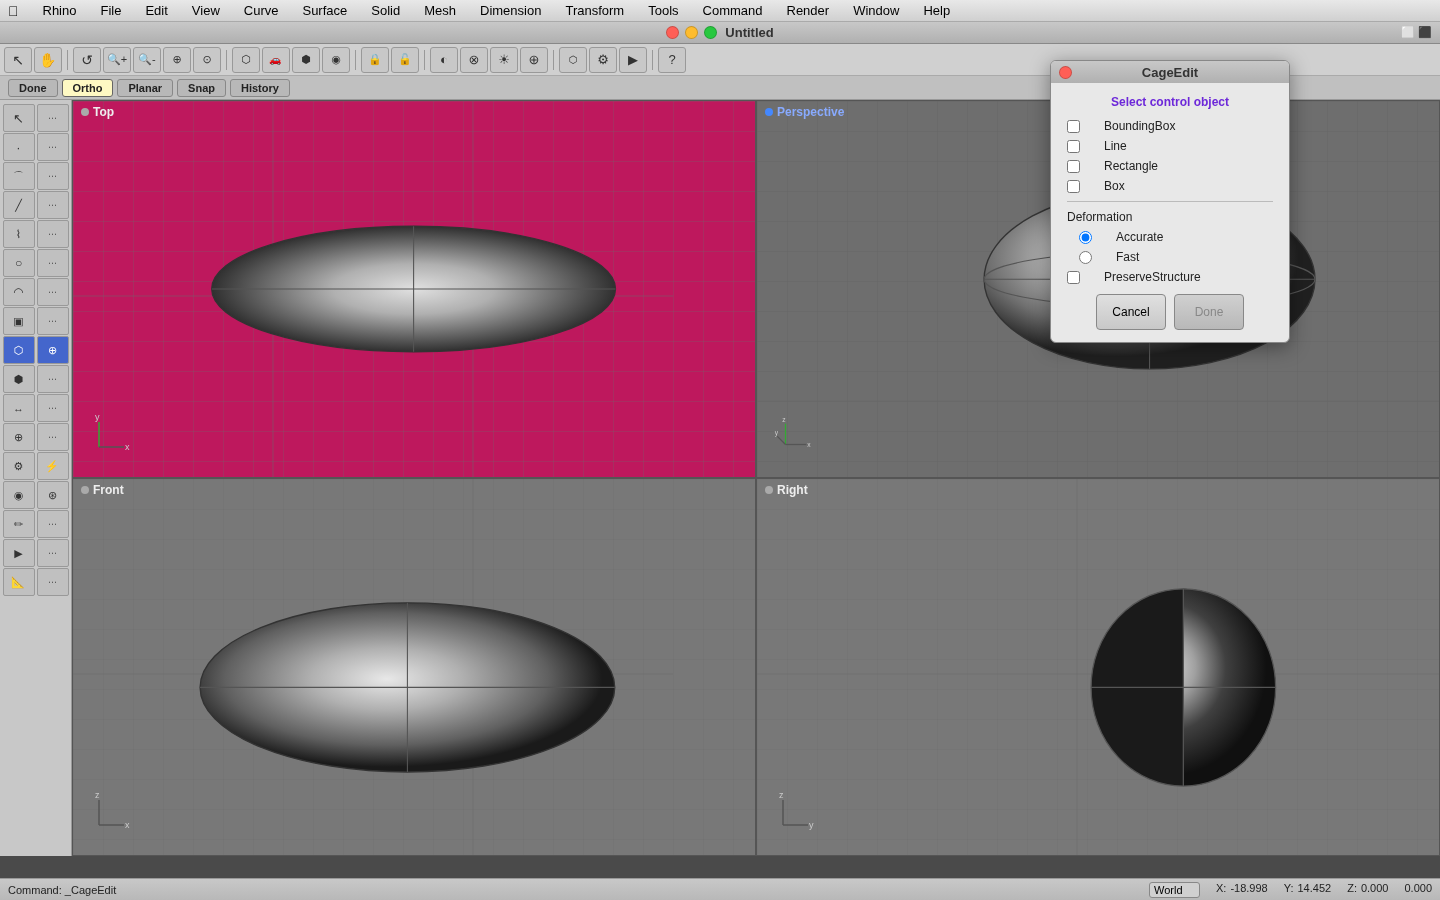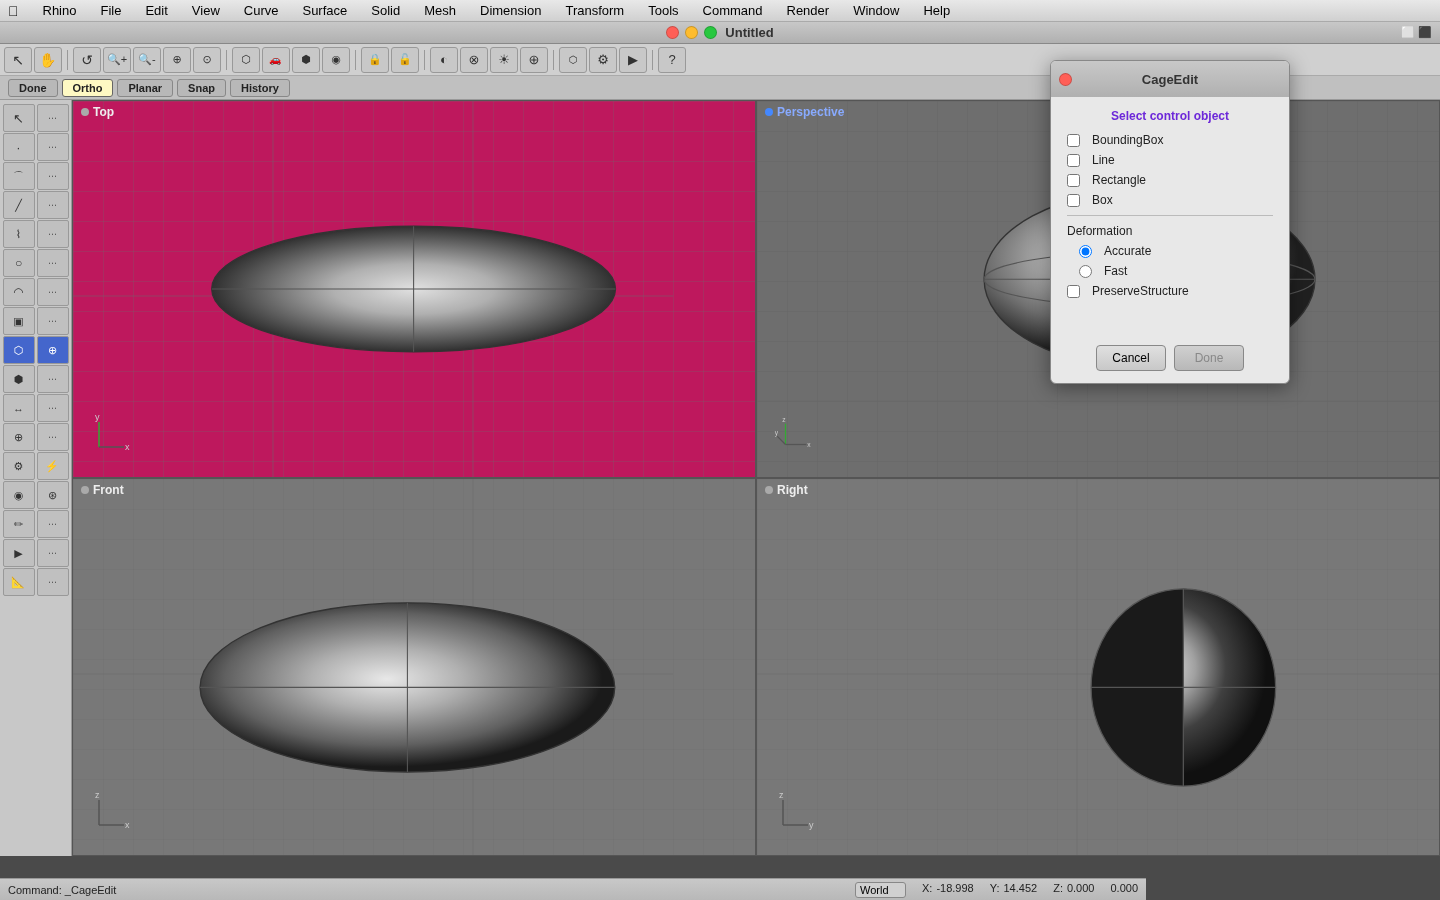--- a/index.html
+++ b/index.html
@@ -95,56 +95,56 @@
     }
 
     
     #cage-dialog {
       position: absolute; left: 1050px; top: 60px;
       width: 240px; background: #e8e8e8; border: 1px solid #888;
       border-radius: 6px; box-shadow: 0 4px 20px rgba(0,0,0,0.4);
     }
     #cage-dialog-titlebar {
       background: linear-gradient(to bottom, #c8c8c8, #b0b0b0);
-      border-radius: 5px 5px 0 0; height: 36px;
+      border-radius: 5px 5px 0 0; height: 22px;
       display: flex; align-items: center; padding: 0 8px; font-size: 13px; font-weight: 600; color: #333;
       position: relative; justify-content: center;
     }
     #cage-dialog-titlebar .close-btn {
       position: absolute; left: 8px; width: 13px; height: 13px;
       border-radius: 50%; background: #ff5f57; border: 1px solid rgba(0,0,0,0.2); cursor: pointer;
     }
     #cage-dialog-content { padding: 12px 16px; }
     .dialog-section-title {
       font-size: 12px; font-weight: 600; color: #6d28d9; text-align: center; margin-bottom: 10px;
     }
     .dialog-row {
-      display: flex; align-items: center; margin-bottom: 6px; gap: 12px;
+      display: flex; align-items: center; margin-bottom: 6px; gap: 24px;
     }
     .dialog-row input[type=checkbox],
     .dialog-row input[type=radio] {
       width: 13px; height: 13px; cursor: pointer;
     }
     .dialog-row label { font-size: 12px; color: #222; cursor: pointer; }
     .dialog-row.indent { margin-left: 12px; }
     .deformation-label { font-size: 12px; color: #222; margin-right: 4px; }
     .dialog-section-sep { height: 1px; background: #bbb; margin: 8px 0; }
     .dialog-buttons {
       display: flex; gap: 8px; justify-content: center; margin-top: 10px;
     }
     .dialog-btn {
-      min-width: 70px; height: 26px; border: 1px solid #888; border-radius: 4px;
-      font-size: 12px; cursor: pointer; padding: 0 12px; margin-top: 37px;
+      min-width: 70px; height: 36px; border: 1px solid #888; border-radius: 4px;
+      font-size: 12px; cursor: pointer; padding: 0 12px;
     }
     .dialog-btn.cancel { background: linear-gradient(to bottom, #e0e0e0, #c8c8c8); }
     .dialog-btn.done { background: linear-gradient(to bottom, #d0d0d0, #b8b8b8); color: #888; }
 
     
     #statusbar {
-      position: absolute; bottom: 0; left: 0; width: 1146px; height: 22px;
+      position: absolute; bottom: 0; left: 0; width: 1440px; height: 22px;
       background: linear-gradient(to bottom, #c8c8c8, #b8b8b8);
       border-top: 1px solid #999;
       display: flex; align-items: center; padding: 0 8px; font-size: 11px; color: #222; gap: 16px;
     }
     .status-cmd { flex: 1; }
     .status-coords { display: flex; gap: 16px; }
     .coord-item { display: flex; gap: 4px; }
     .world-select {
       background: #d0d0d0; border: 1px solid #888; border-radius: 3px;
       font-size: 11px; padding: 0 16px 0 4px; height: 16px; cursor: pointer;

